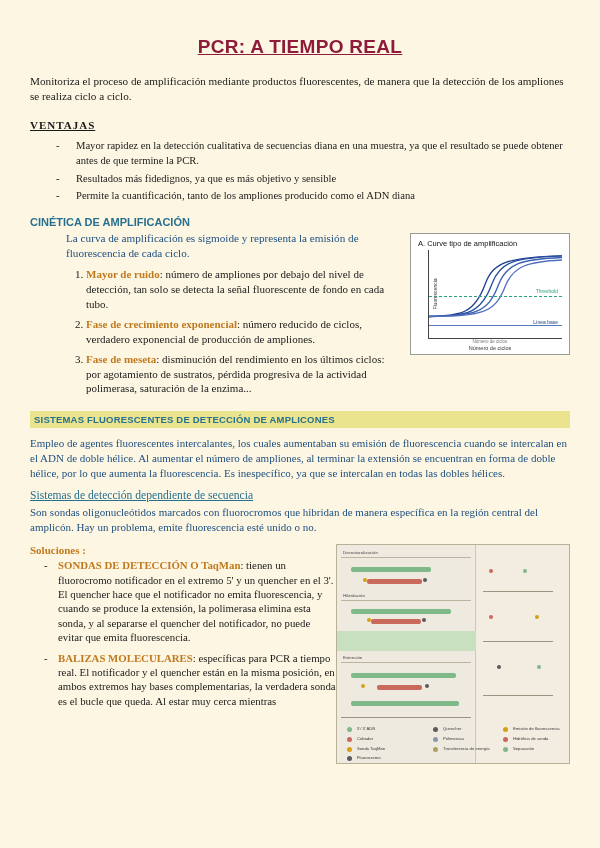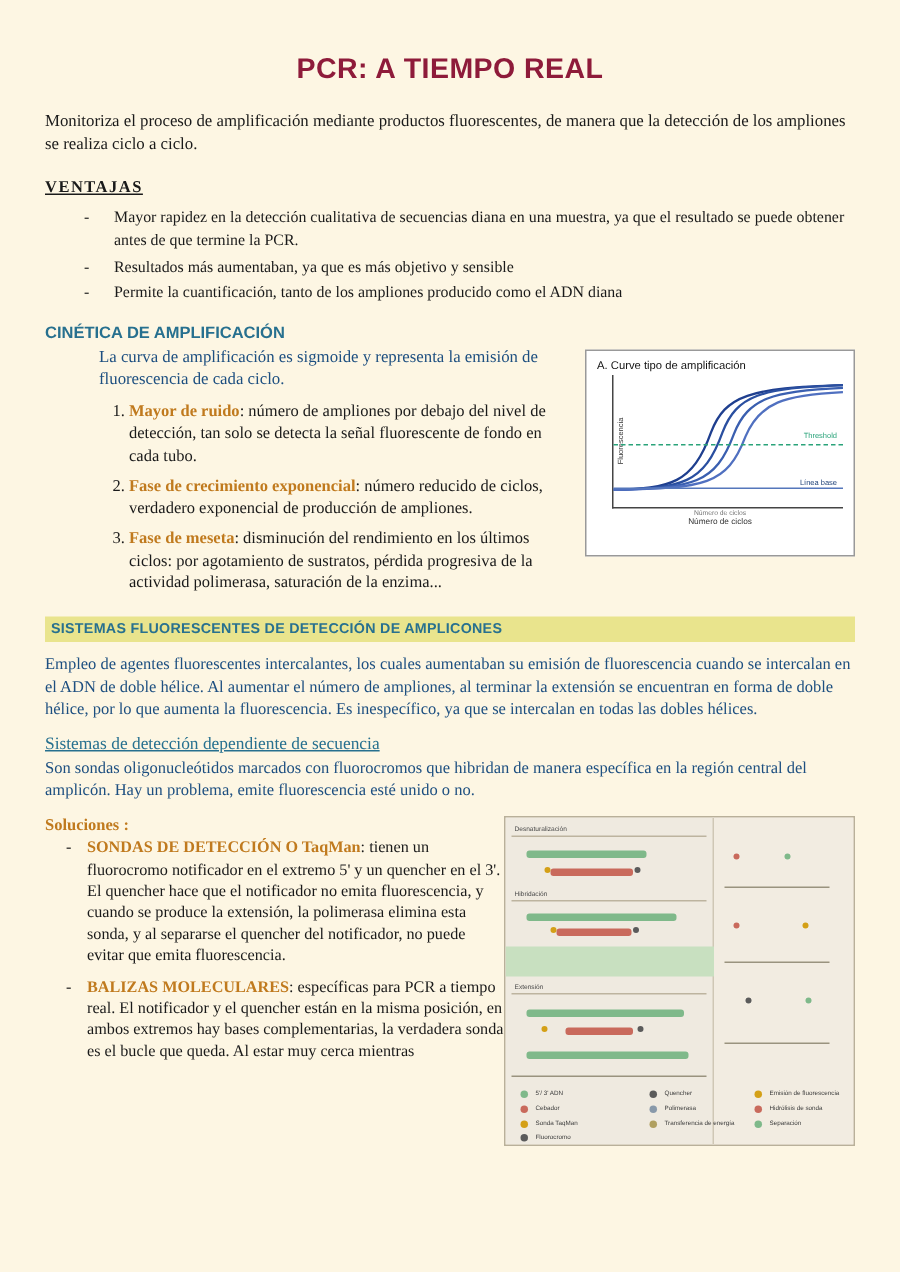--- a/index.html
+++ b/index.html
@@ -17,20 +17,21 @@
     box-sizing:border-box;
   }
   .title{
     text-align:center;
     color:#8e1b3a;
     font-family:"Liberation Sans", sans-serif;
     font-weight:bold;
     font-size:19px;
     letter-spacing:0.3px;
     margin:14px 0 16px 0;
+    text-decoration:underline;
   }
   p.intro{
     font-size:11.2px;
     line-height:1.38;
     margin:0 0 14px 0;
     text-align:left;
   }
   .h-underline{
     font-family:"Liberation Serif", serif;
     font-weight:bold;
@@ -104,24 +105,24 @@
     line-height:1.35;
     margin:0 0 5px 0;
     color:#1a1a1a;
   }
   ol.numbered li .em{
     color:#c07a1e;
     font-weight:bold;
   }
   
   .figure{
-    width:180px;
+    width:160px;
     border:1px solid #999;
     background:#fff;
-    padding:4px 5px 19px 5px;
+    padding:4px 5px 3px 5px;
     box-sizing:border-box;
     flex:0 0 auto;
     margin-top:2px;
   }
   .figure .fig-title{
     font-family:"Liberation Sans", sans-serif;
     font-size:7.5px;
     color:#111;
     margin:1px 0 2px 2px;
   }
@@ -231,21 +232,21 @@
 <div class="page">
 
   <h1 class="title">PCR: A TIEMPO REAL</h1>
 
   <p class="intro">Monitoriza el proceso de amplificación mediante productos fluorescentes, de manera que la detección de los ampliones se realiza ciclo a ciclo.</p>
 
   <div class="h-underline">VENTAJAS</div>
 
   <ul class="dash">
     <li>Mayor rapidez en la detección cualitativa de secuencias diana en una muestra, ya que el resultado se puede obtener antes de que termine la PCR.</li>
-    <li>Resultados más aumentaban, ya que es más objetivo y sensible</li>
+    <li>Resultados más fidedignos, ya que es más objetivo y sensible</li>
     <li>Permite la cuantificación, tanto de los ampliones producido como el ADN diana</li>
   </ul>
 
   <div class="sec-head-blue">CINÉTICA DE AMPLIFICACIÓN</div>
 
   <div class="kinetics-wrap">
     <div class="kinetics-text">
       <div class="lead">La curva de amplificación es sigmoide y representa la emisión de fluorescencia de cada ciclo.</div>
       <ol class="numbered">
         <li><span class="em">Mayor de ruido</span><span>: número de ampliones por debajo del nivel de detección, tan solo se detecta la señal fluorescente de fondo en cada tubo.</span></li>

